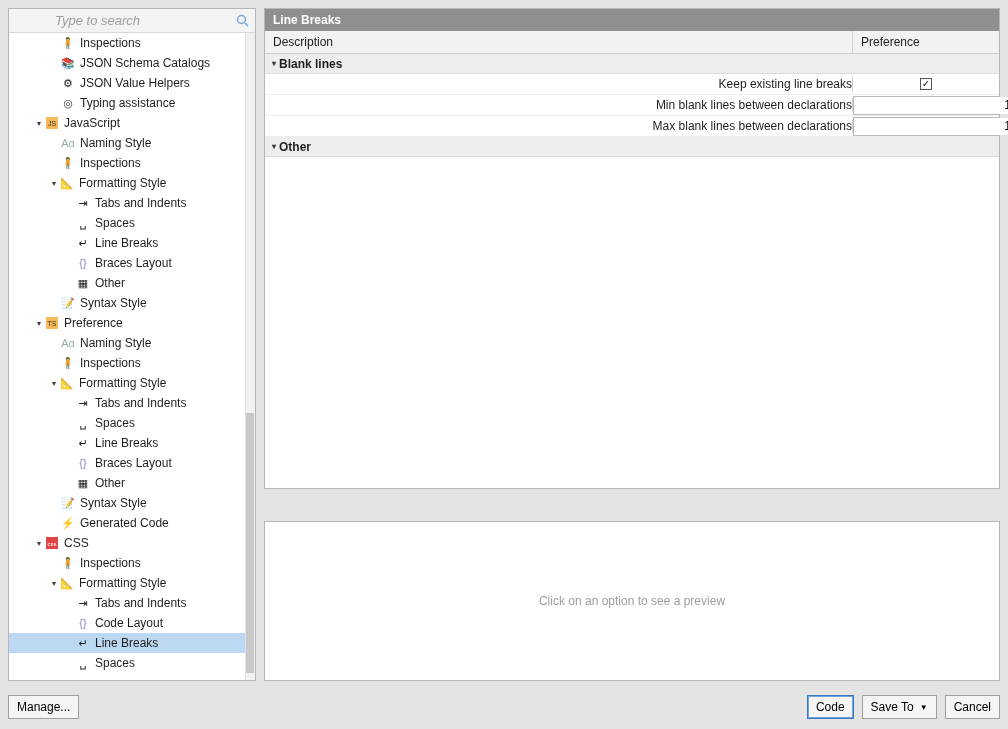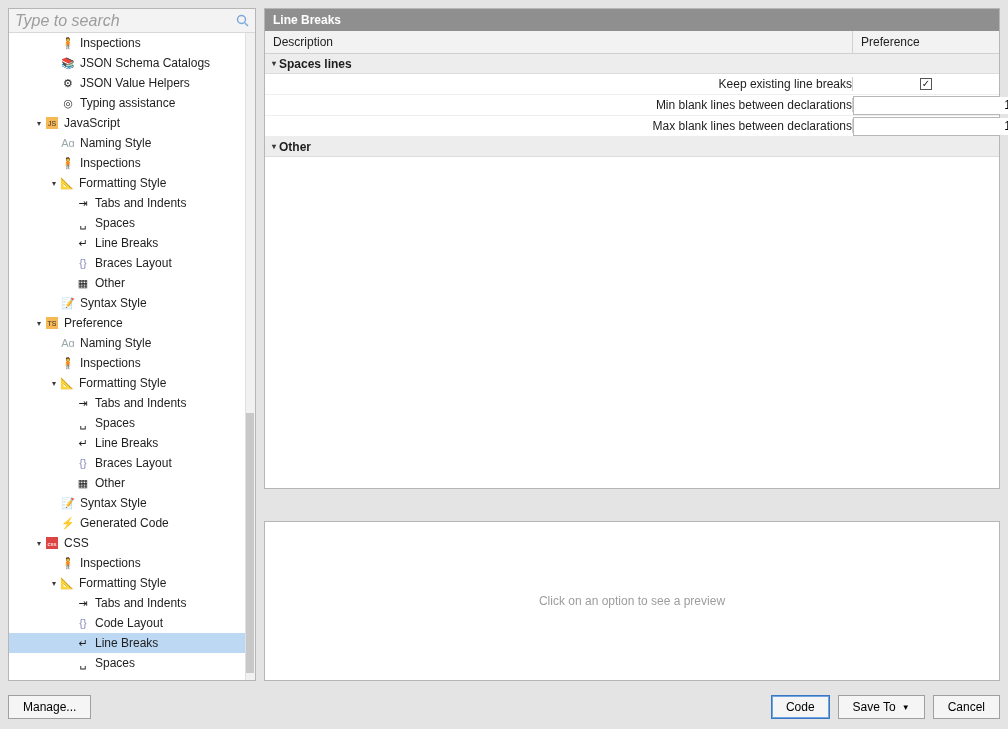--- a/index.html
+++ b/index.html
@@ -1,21 +1,21 @@
 <!DOCTYPE html>
 <html><head>
 <meta charset="utf-8">
 <style>
 * { box-sizing: border-box; margin: 0; padding: 0; }
 body { font-family: "Segoe UI", Tahoma, sans-serif; font-size: 12px; background: #e4e4e4; width: 1008px; height: 729px; overflow: hidden; color: #1e1e1e; }
 .window { display: flex; flex-direction: column; width: 100%; height: 100%; }
 .main { display: flex; flex: 1; padding: 8px 8px 4px 8px; gap: 8px; min-height: 0; }
 .left { width: 248px; display: flex; flex-direction: column; background: #fff; border: 1px solid #b6b6b6; }
 .searchbar { display: flex; align-items: center; background: #f3f3f3; border-bottom: 1px solid #d8d8d8; height: 24px; padding: 0 4px; }
-.searchbar input { flex: 1; border: none; background: transparent; outline: none; font-size: 16px; color: #6d28d9; padding: 2px 2px; }
+.searchbar input { flex: 1; border: none; background: transparent; outline: none; font-size: 13px; color: #6d28d9; padding: 2px 2px; margin-left: 40px; }
 .searchbar input::placeholder { color: #9d9d9d; font-style: italic; }
 .search-icon { width: 16px; height: 16px; display: inline-flex; justify-content: center; align-items: center; color: #7aa9dd; font-size: 12px; }
 .tree-wrap { flex: 1; position: relative; overflow: hidden; }
 .tree { position: absolute; inset: 0 10px 0 0; overflow-y: auto; }
 .tree-wrap .scroll-gutter { position: absolute; right: 0; top: 0; width: 10px; height: 100%; background: #f1f1f1; border-left: 1px solid #e0e0e0; }
 .tree-wrap .scroll-thumb { position: absolute; right: 1px; top: 380px; width: 8px; height: 260px; background: #c8c8c8; border-radius: 0; }
 .tree ul { list-style: none; }
 .row { display: flex; align-items: center; height: 20px; padding-right: 4px; cursor: default; white-space: nowrap; user-select: none; }
 .row.selected { background: #bcd8f2; }
 .arrow { width: 10px; text-align: center; font-size: 8px; color: #3a3a3a; display: inline-block; }
@@ -34,21 +34,21 @@
 .dr .col-desc { padding-left: 30px; text-align: right; }
 .dr .col-pref { display: flex; justify-content: center; align-items: center; }
 .chk { width: 12px; height: 12px; border: 1px solid #555; display: inline-flex; justify-content: center; align-items: center; font-size: 10px; line-height: 1; background: #fff; }
 .spinner { display: flex; align-items: stretch; width: 100%; height: 19px; border: 1px solid #b8b8b8; }
 .spinner input { flex: 1; border: none; outline: none; text-align: right; padding: 0 6px 0 2px; font-size: 12px; background:#fff; }
 .preview { flex: 0 0 160px; display: flex; justify-content: center; align-items: center; color: #9d9d9d; font-style: normal; margin-top: 24px; }
 .options { flex: 1; display: flex; flex-direction: column; }
 .options-body { flex: 1; }
 .footer { height: 44px; display: flex; align-items: center; padding: 0 8px; gap: 8px; }
 .footer .spacer { flex: 1; }
-.btn { height: 24px; padding: 0 14px; background: #f5f5f5; border: 1px solid #9f9f9f; font-size: 12px; font-family: inherit; cursor: default; display: inline-flex; align-items: center; gap: 6px; }
+.btn { height: 24px; padding: 0 8px; background: #f5f5f5; border: 1px solid #9f9f9f; font-size: 12px; font-family: inherit; cursor: default; display: inline-flex; align-items: center; gap: 6px; }
 .btn.primary { border: 1px solid #3a78c4; box-shadow: inset 0 0 0 1px #6fa4e0; }
 .btn .caret { font-size: 8px; }
 
 .i0 { padding-left: 51px; }
 .i1e { padding-left: 25px; }
 .i2 { padding-left: 51px; }
 .i2e { padding-left: 40px; }
 .i3 { padding-left: 66px; }
 </style>
 </head>
@@ -232,21 +232,21 @@
     <div class="right">
       <div class="panel options">
         <div class="title">Line Breaks</div>
         <div class="grid-header">
           <div class="cell col-desc">Description</div>
           <div class="cell col-pref">Preference</div>
         </div>
         <div class="options-body">
           <div class="group">
               <span class="arrow">▾</span>
-              <span>Spaces lines</span>
+              <span>Blank lines</span>
             </div>
 
           <div class="dr">
             <div class="cell col-desc">Keep existing line breaks</div>
             <div class="cell col-pref">
                 <span class="chk">✓</span>
               </div>
           </div>
           <div class="dr">
             <div class="cell col-desc">Min blank lines between declarations</div>

